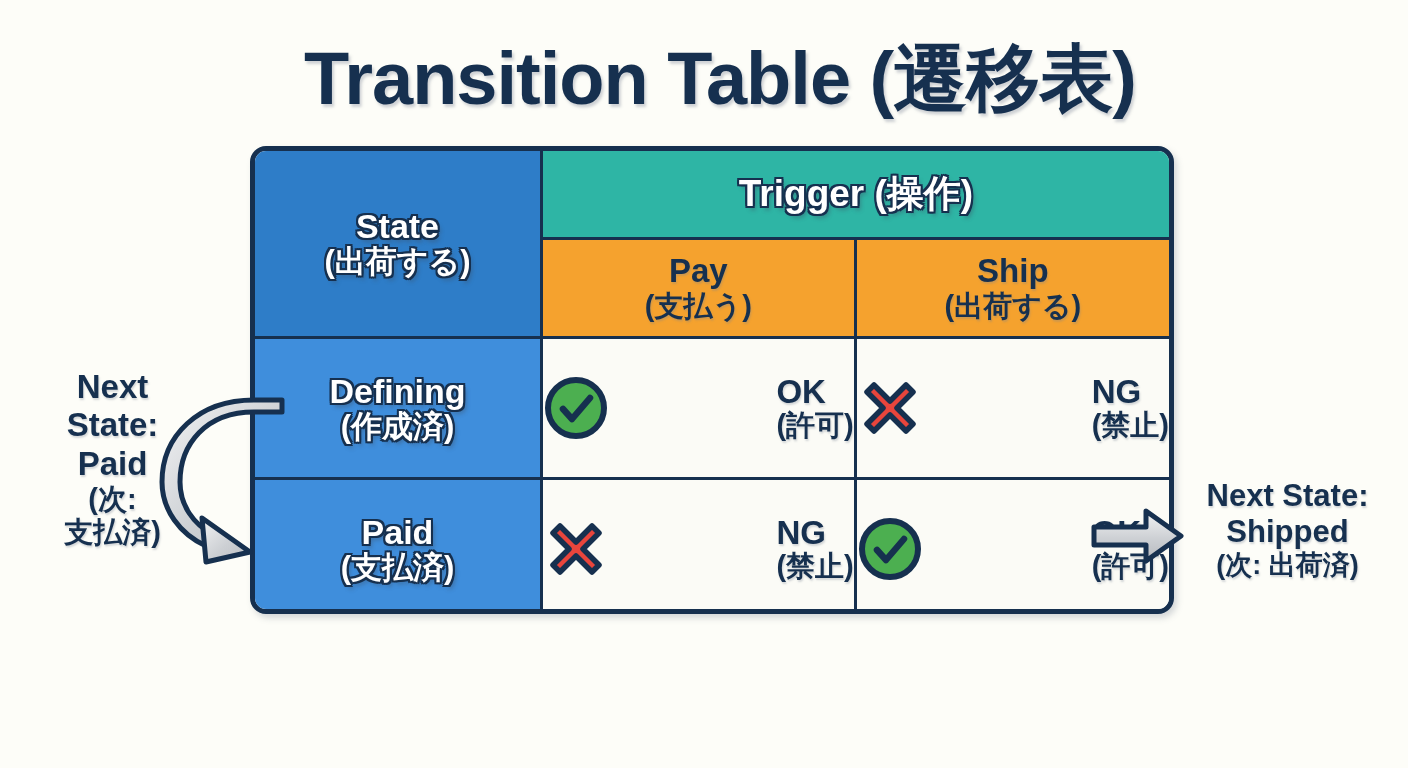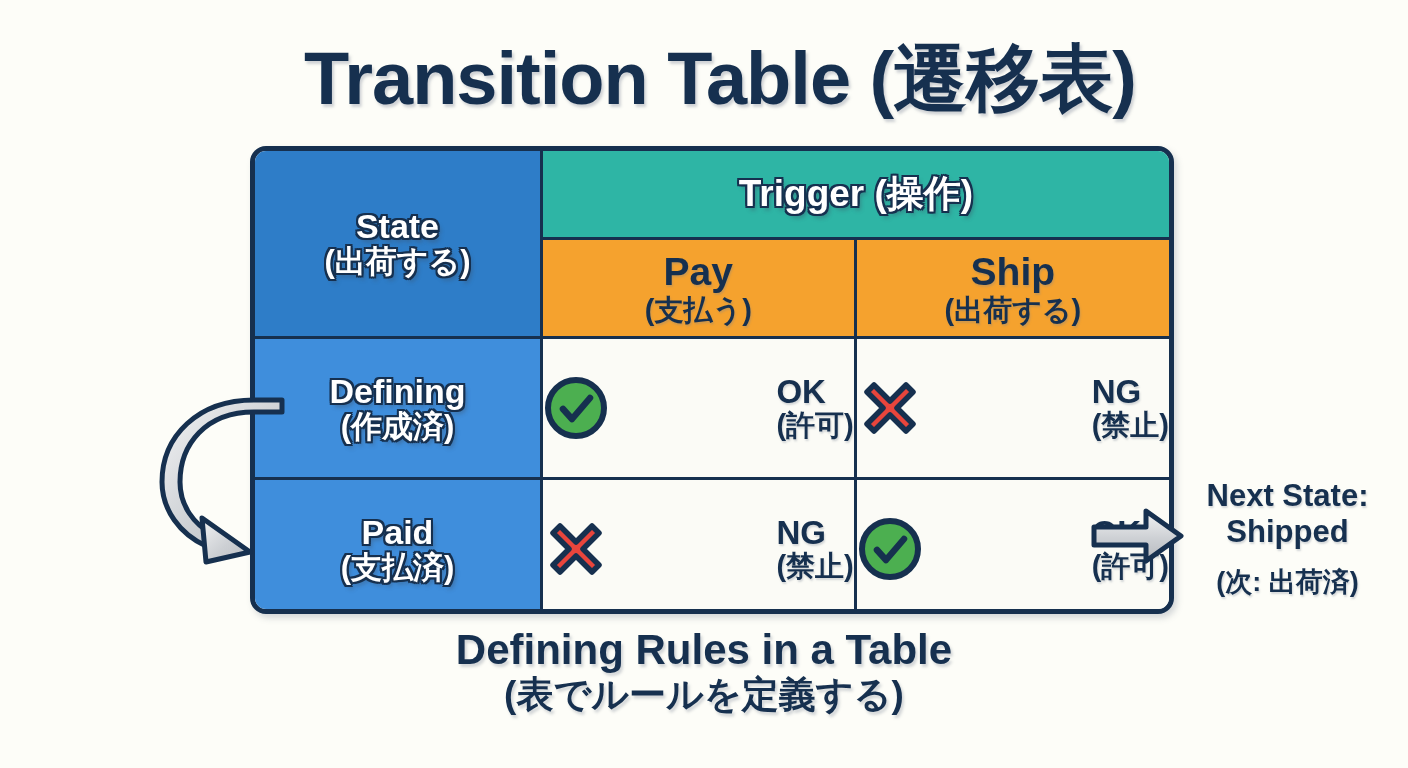--- a/index.html
+++ b/index.html
@@ -117,21 +117,21 @@
     white-space: nowrap;
     text-align: right;
   }
 
   .hdr-dark {
     color: #16304f;
     font-weight: bold;
     line-height: 1.12;
     text-shadow: 1px 2px 2px rgba(120,130,145,0.30);
   }
-  .en-md { font-size: 39px; display: block; }
+  .en-md { font-size: 33px; display: block; }
   .jp-md { font-size: 29px; display: block; }
 
   
   .result-inner {
     display: flex;
     align-items: center;
     justify-content: space-between;
     gap: 14px;
   }
   .result-text {
@@ -167,21 +167,21 @@
   .note-left .en { font-size: 33px; display: block; }
   .note-left .jp { font-size: 29px; display: block; }
 
   .note-right {
     left: 1170px;
     top: 478px;
     width: 235px;
     text-align: center;
   }
   .note-right .en { font-size: 31px; display: block; }
-  .note-right .jp { font-size: 27px; display: block; margin-top: 17px; }
+  .note-right .jp { font-size: 27px; display: block; }
 
   .arrow-left {
     position: absolute;
     left: 150px;
     top: 378px;
     width: 150px;
     height: 190px;
   }
   .arrow-right {
     position: absolute;
@@ -320,36 +320,39 @@
         <stop offset="0%" stop-color="#f2f3f4"></stop>
         <stop offset="55%" stop-color="#cdd0d4"></stop>
         <stop offset="100%" stop-color="#b9bcc1"></stop>
       </linearGradient>
     </defs>
     <path d="M132 22 L132 34 L104 34 C56 34 30 66 30 104 C30 128 44 146 62 156 L62 168 L56 168
              C30 156 12 132 12 104 C12 58 48 22 104 22 Z" fill="url(#gl)" stroke="#16304f" stroke-width="5" stroke-linejoin="round"></path>
     <path d="M52 140 L100 174 L56 184 Z" fill="url(#gl)" stroke="#16304f" stroke-width="5" stroke-linejoin="round"></path>
   </svg>
 
+  <div class="side-note note-left">
+    <span class="en">Next</span>
+    <span class="en">State:</span>
+    <span class="en">Paid</span>
+    <span class="jp">(次:</span>
+    <span class="jp">支払済)</span>
+  </div>
 
   <svg class="arrow-right" viewBox="0 0 95 62">
     <defs>
       <linearGradient id="gr" x1="0" y1="0" x2="0" y2="1">
         <stop offset="0%" stop-color="#f2f3f4"></stop>
         <stop offset="55%" stop-color="#cdd0d4"></stop>
         <stop offset="100%" stop-color="#b6b9be"></stop>
       </linearGradient>
     </defs>
     <path d="M4 22 L56 22 L56 6 L91 31 L56 56 L56 40 L4 40 Z" fill="url(#gr)" stroke="#16304f" stroke-width="5" stroke-linejoin="round"></path>
   </svg>
 
   <div class="side-note note-right">
     <span class="en">Next State:</span>
     <span class="en">Shipped</span>
     <span class="jp">(次: 出荷済)</span>
   </div>
 
-  <div class="caption">
-    <span class="en">Defining Rules in a Table</span>
-    <span class="jp">(表でルールを定義する)</span>
-  </div>
 
 </div>
 
 </body></html>

